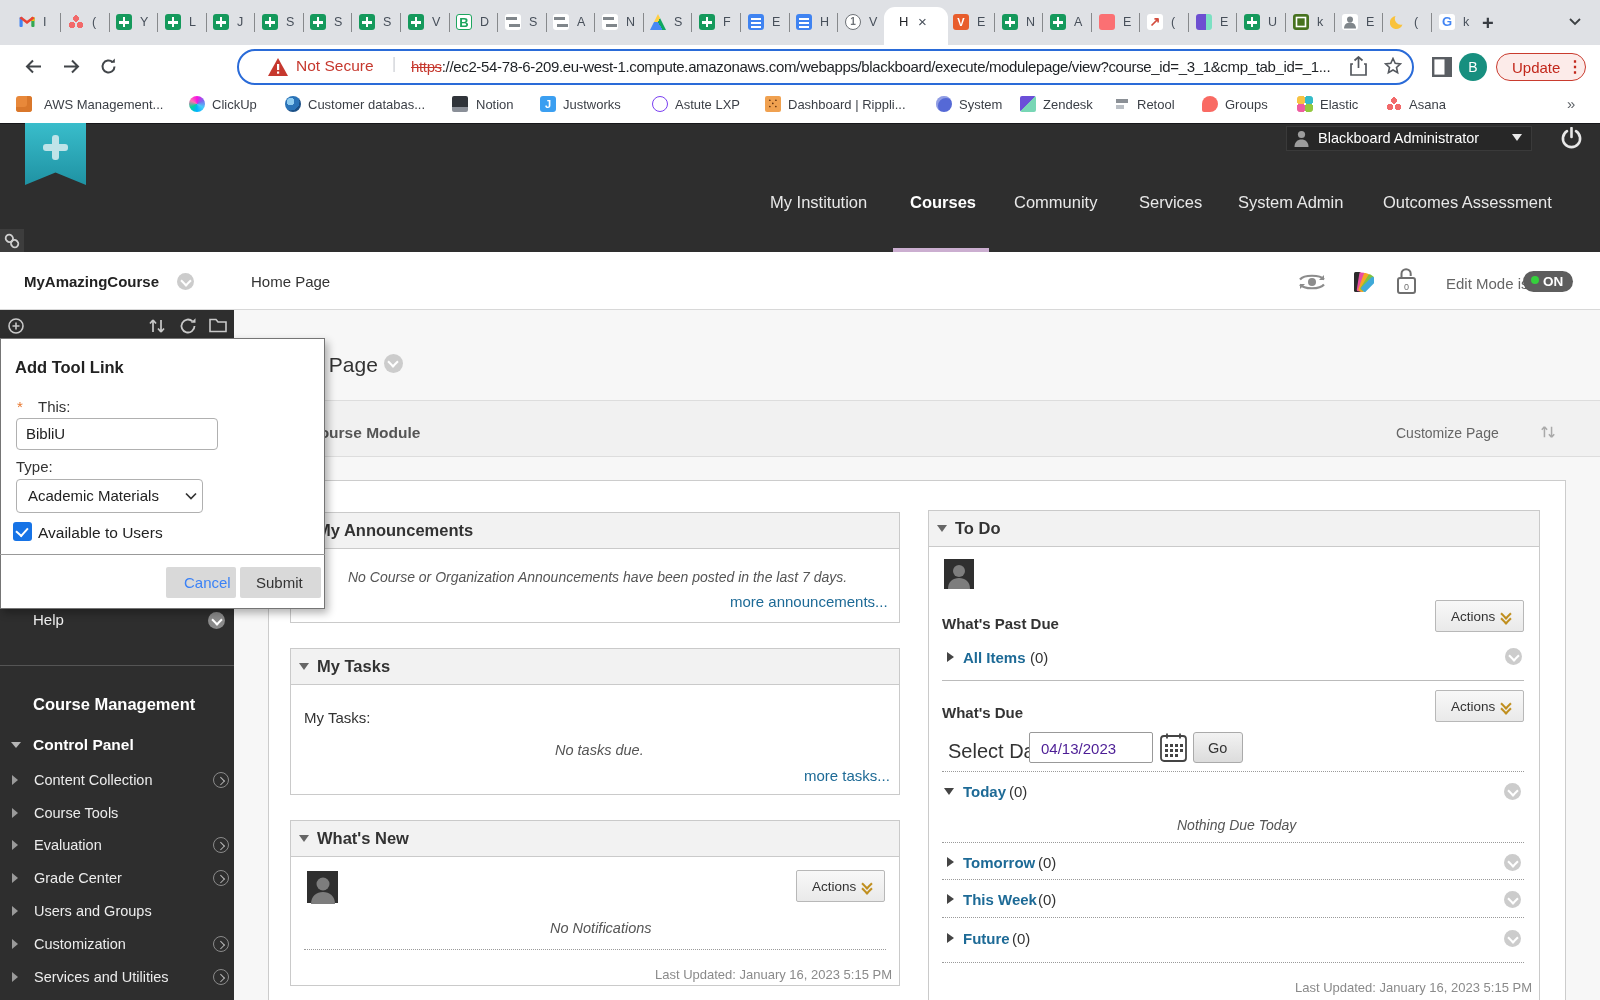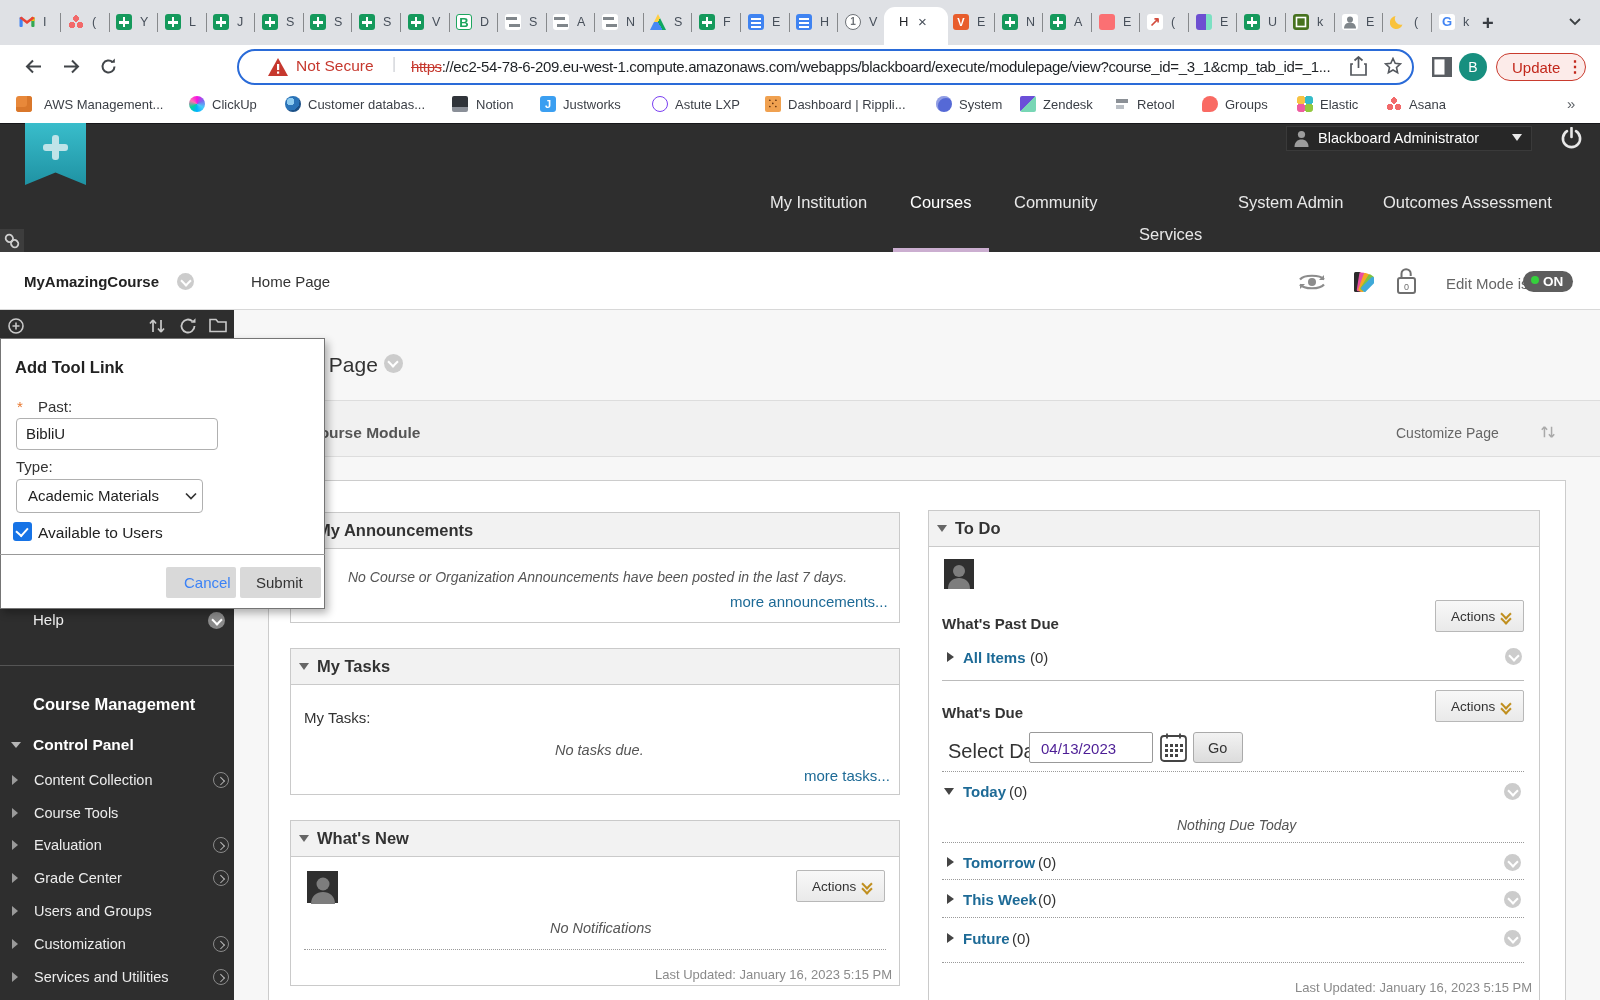--- a/index.html
+++ b/index.html
@@ -217,23 +217,23 @@
     <circle cx="7.5" cy="5.5" r="3.6" fill="#9d9d9d"></circle>
     <path d="M0.5 18c0-5 3-7.5 7-7.5s7 2.5 7 7.5z" fill="#9d9d9d"></path>
   </svg>
 <span class="a" style="left:1318px;top:130px;font-size:14.5px;color:#fff">Blackboard Administrator</span>
 <div class="a" style="left:1512px;top:134px;width:0;height:0;border-left:5.5px solid transparent;border-right:5.5px solid transparent;border-top:7px solid #e8e8e8"></div>
 <svg class="a" style="left:1560px;top:127px" width="23" height="23" viewBox="0 0 23 23">
     <path d="M7 4.2a8.6 8.6 0 1 0 9 0" stroke="#e8e8e8" stroke-width="2.6" fill="none" stroke-linecap="round"></path>
     <line x1="11.5" y1="1" x2="11.5" y2="10" stroke="#e8e8e8" stroke-width="2.6" stroke-linecap="round"></line>
   </svg>
 <span class="navitem" style="left:770px;">My Institution</span>
-<span class="navitem" style="left:910px;font-weight:normal;color:#fff">Courses</span>
+<span class="navitem" style="left:910px;font-weight:bold;color:#fff">Courses</span>
 <span class="navitem" style="left:1014px;">Community</span>
-<span class="navitem" style="left:1139px;margin-top:32px;">Services</span>
+<span class="navitem" style="left:1139px;">Services</span>
 <span class="navitem" style="left:1238px;">System Admin</span>
 <span class="navitem" style="left:1383px;">Outcomes Assessment</span>
 <div class="a" style="left:893px;top:248px;width:96px;height:4px;background:#cbaed0"></div>
 <div class="a" style="left:0;top:229px;width:24px;height:23px;background:#3d3d3d"></div>
 <svg class="a" style="left:4px;top:233px" width="16" height="16" viewBox="0 0 16 16">
     <g transform="rotate(-45 8 8)" stroke="#cfcfcf" stroke-width="1.8" fill="none">
       <rect x="4.5" y="0.5" width="7" height="7.5" rx="3.5"></rect>
       <rect x="4.5" y="8" width="7" height="7.5" rx="3.5"></rect>
     </g>
   </svg>
@@ -407,21 +407,21 @@
 <div class="dotsep" style="left:942px;top:917px;width:582px"></div>
 <div class="tri-r" style="left:947px;top:933px"></div>
 <span class="a blink" style="left:963px;top:930px">Future</span>
 <span class="a" style="left:1012px;top:930px;font-size:15px;color:#333">(0)</span>
 <div class="chevc" style="left:1504px;top:930px"></div>
 <div class="dotsep" style="left:942px;top:962px;width:582px"></div>
 <span class="a" style="right:68px;top:980px;font-size:13px;color:#8a8a8a">Last Updated: January 16, 2023 5:15 PM</span>
 <div class="a" style="left:0;top:338px;width:325px;height:271px;background:#fff;border:1px solid #757575;box-shadow:3px 4px 8px rgba(0,0,0,.3)"></div>
 <span class="a" style="left:15px;top:358px;font-size:16.5px;font-weight:bold;color:#222">Add Tool Link</span>
 <span class="a" style="left:17px;top:398px;font-size:15px;color:#e8772e">*</span>
-<span class="a" style="left:38px;top:398px;font-size:15px;color:#333">Past:</span>
+<span class="a" style="left:38px;top:398px;font-size:15px;color:#333">This:</span>
 <div class="a" style="left:16px;top:418px;width:202px;height:32px;background:#fff;border:1px solid #b0b0b0;border-radius:4px"></div>
 <span class="a" style="left:26px;top:425px;font-size:15px;color:#222">BibliU</span>
 <span class="a" style="left:16px;top:458px;font-size:15px;color:#333">Type:</span>
 <div class="a" style="left:16px;top:479px;width:187px;height:34px;background:#fff;border:1px solid #b0b0b0;border-radius:4px"></div>
 <span class="a" style="left:28px;top:487px;font-size:15px;color:#222">Academic Materials</span>
 <svg class="a" style="left:185px;top:492px" width="12" height="8" viewBox="0 0 12 8">
     <path d="M1 1.5l5 5 5-5" stroke="#333" stroke-width="1.7" fill="none"></path>
   </svg>
 <div class="a" style="left:13px;top:522px;width:19px;height:19px;background:#1673e6;border-radius:3px"></div>
 <div class="a" style="left:17.5px;top:525px;width:8px;height:11px;border-right:2.4px solid #fff;border-bottom:2.4px solid #fff;transform:rotate(42deg)"></div>

